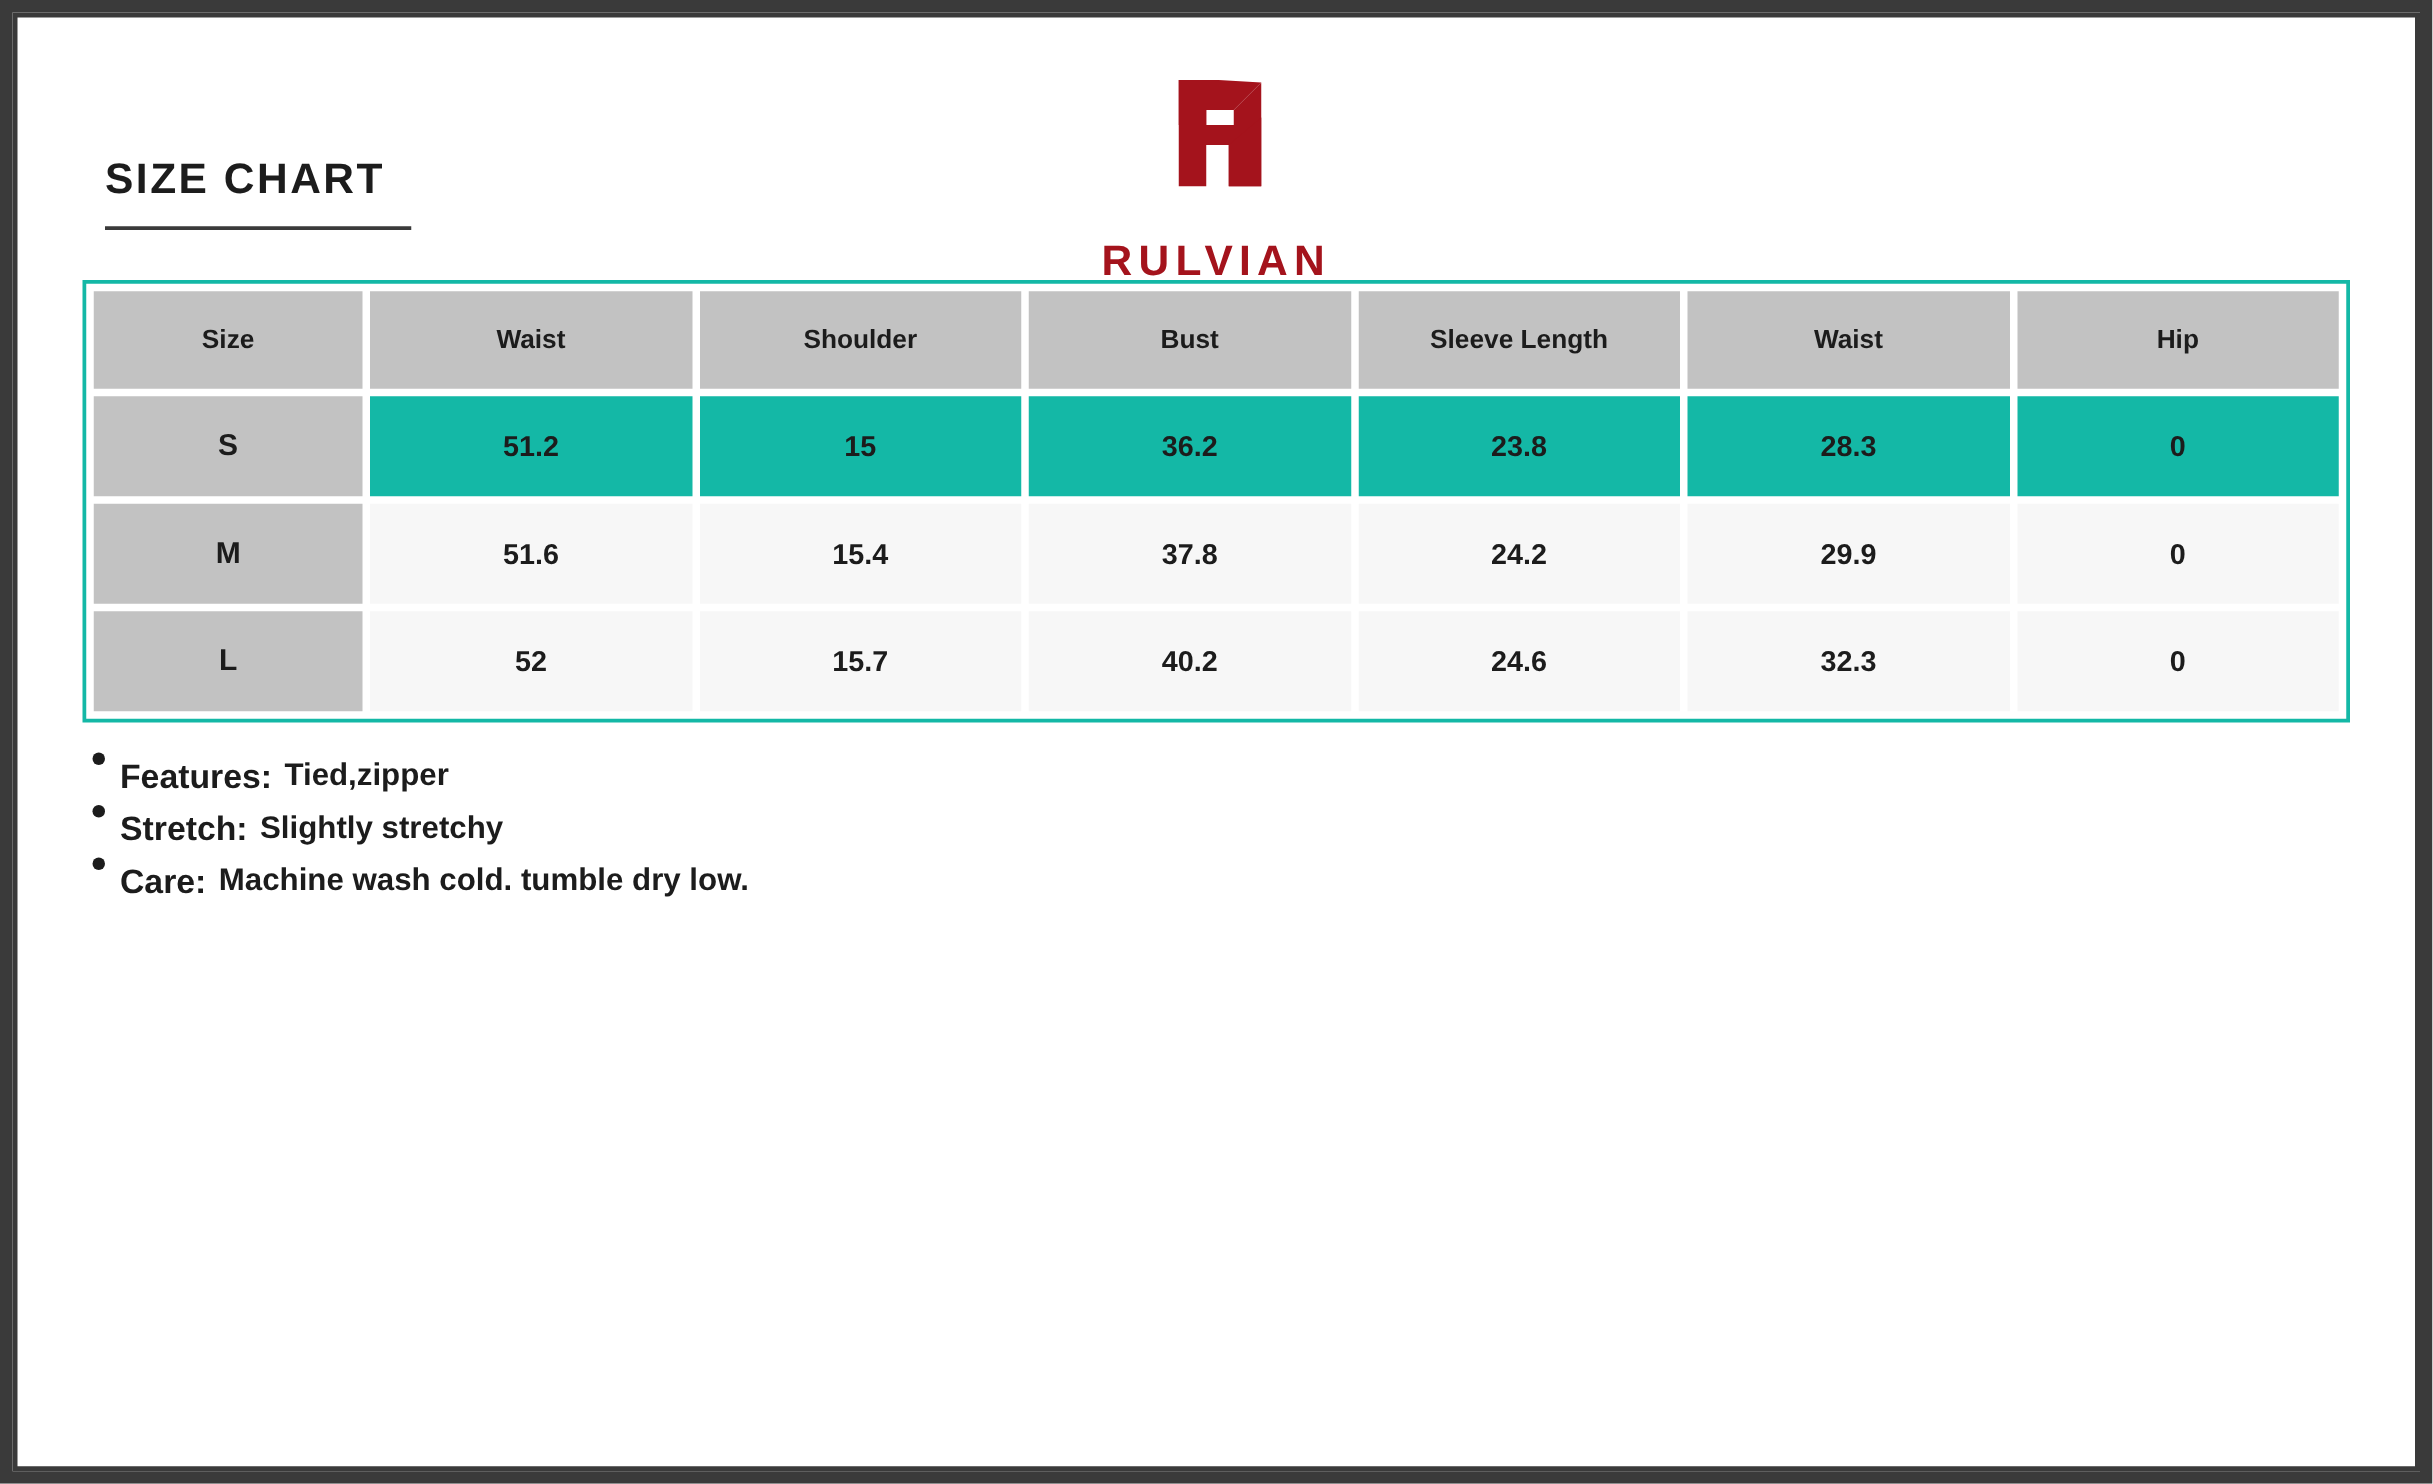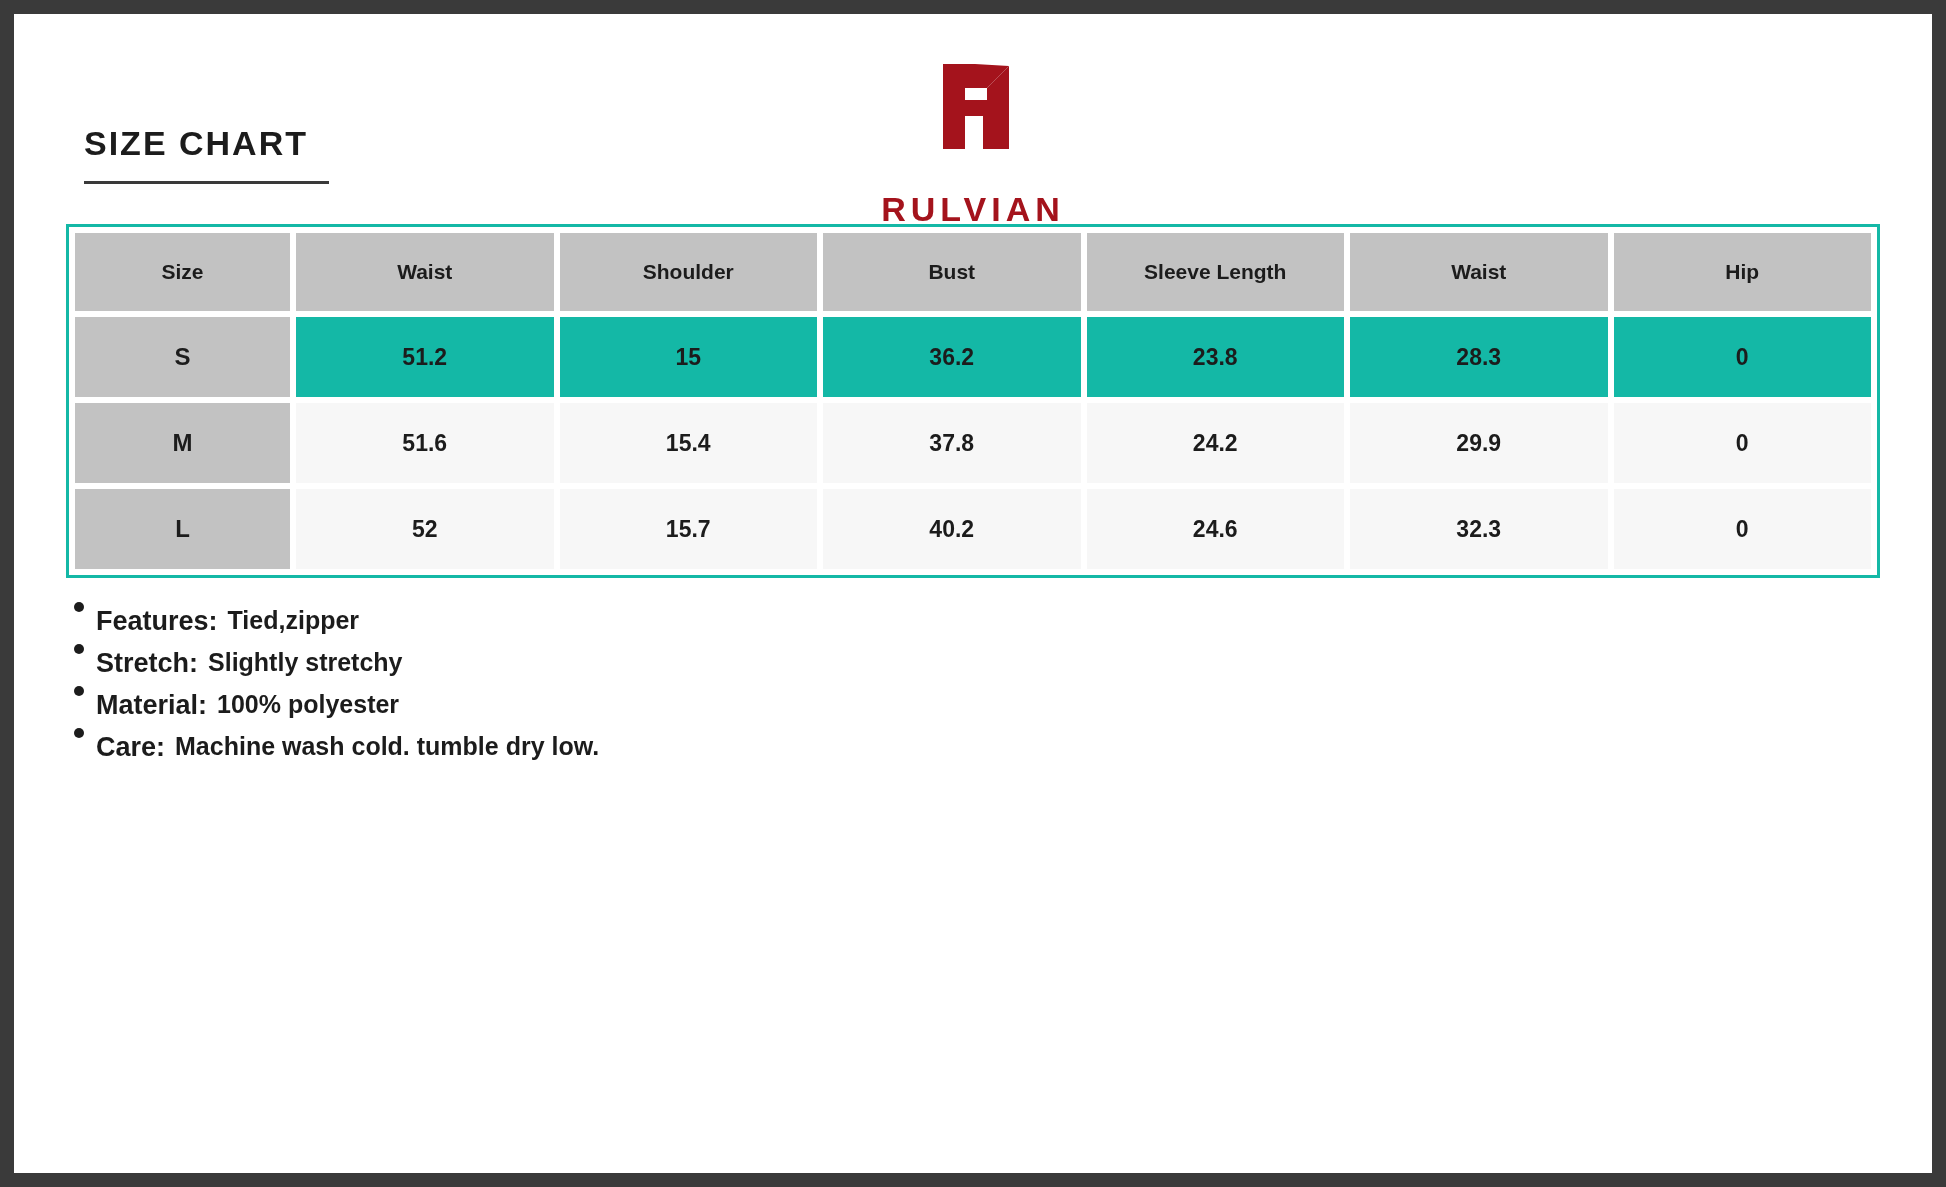--- a/index.html
+++ b/index.html
@@ -221,24 +221,19 @@
         <span class="note-label">Features:</span>
         <span class="note-value">Tied,zipper</span>
       </div>
       <div class="note">
         <span class="bullet"></span>
         <span class="note-label">Stretch:</span>
         <span class="note-value">Slightly stretchy</span>
       </div>
       <div class="note">
         <span class="bullet"></span>
-        <span class="note-label">Material:</span>
-        <span class="note-value">100% polyester</span>
-      </div>
-      <div class="note">
-        <span class="bullet"></span>
         <span class="note-label">Care:</span>
         <span class="note-value">Machine wash cold. tumble dry low.</span>
       </div>
     </div>
 
   </div>
 </div>
 
 </body></html>

